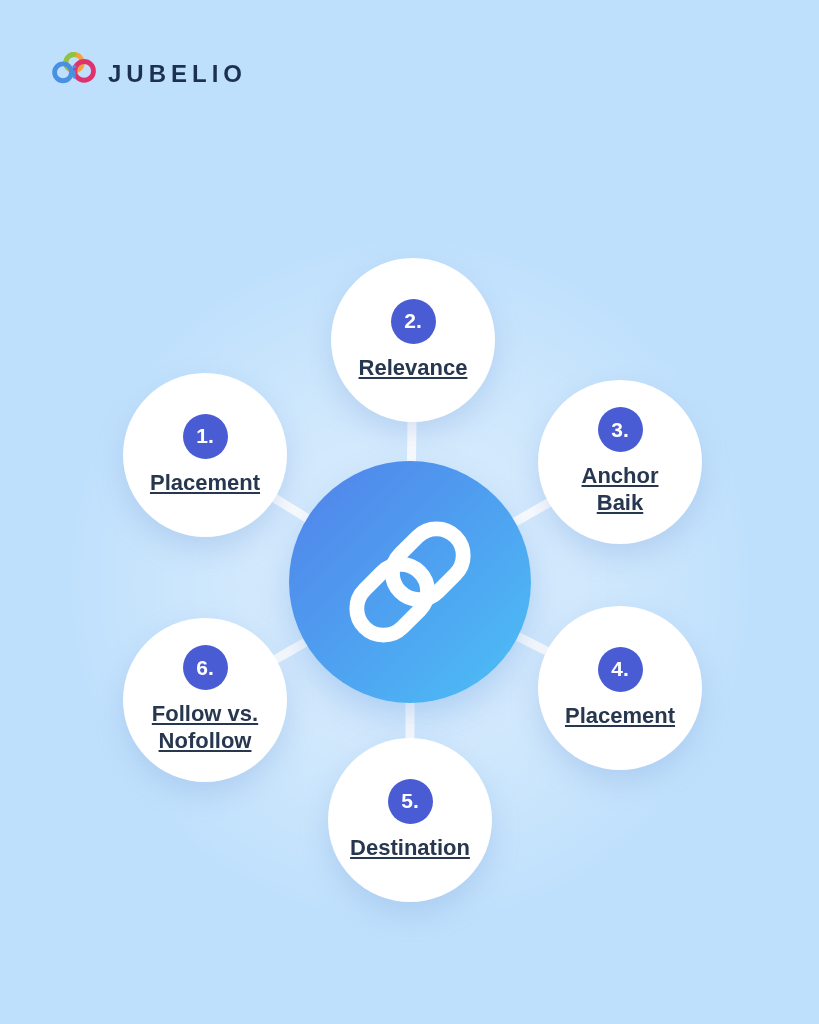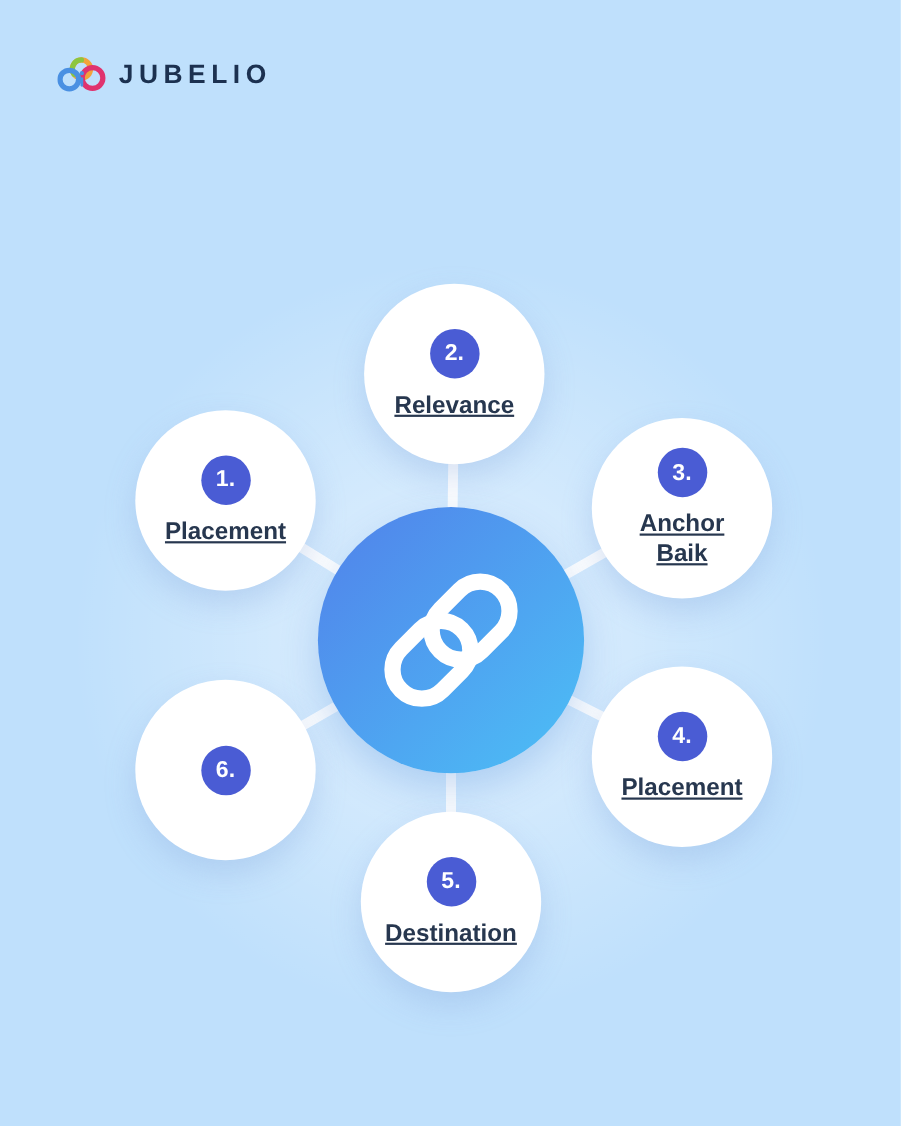--- a/index.html
+++ b/index.html
@@ -12,21 +12,21 @@
     width:819px;height:1024px;
     overflow:hidden;
     background:
       radial-gradient(circle 430px at 410px 582px, rgba(255,255,255,0.55) 0%, rgba(255,255,255,0.18) 55%, rgba(255,255,255,0) 80%),
       #BFE0FC;
   }
 
   
   .logo{
     position:absolute;left:52px;top:48px;
-    display:flex;align-items:center;gap:10px;
+    display:flex;align-items:flex-end;gap:10px;
   }
   .logo-text{
     font-size:24px;font-weight:bold;letter-spacing:5px;
     color:#1C3150;
   }
 
   
   .banner{
     position:absolute;left:152px;top:127px;
     width:512px;height:66px;
@@ -143,15 +143,16 @@
     <div class="node-label">Placement</div>
   </div>
 
   <div class="node n5">
     <div class="node-badge">5.</div>
     <div class="node-label">Destination</div>
   </div>
 
   <div class="node n6">
     <div class="node-badge">6.</div>
+    <div class="node-label">Follow vs. Nofollow</div>
   </div>
 
 </div>
 
 </body></html>

